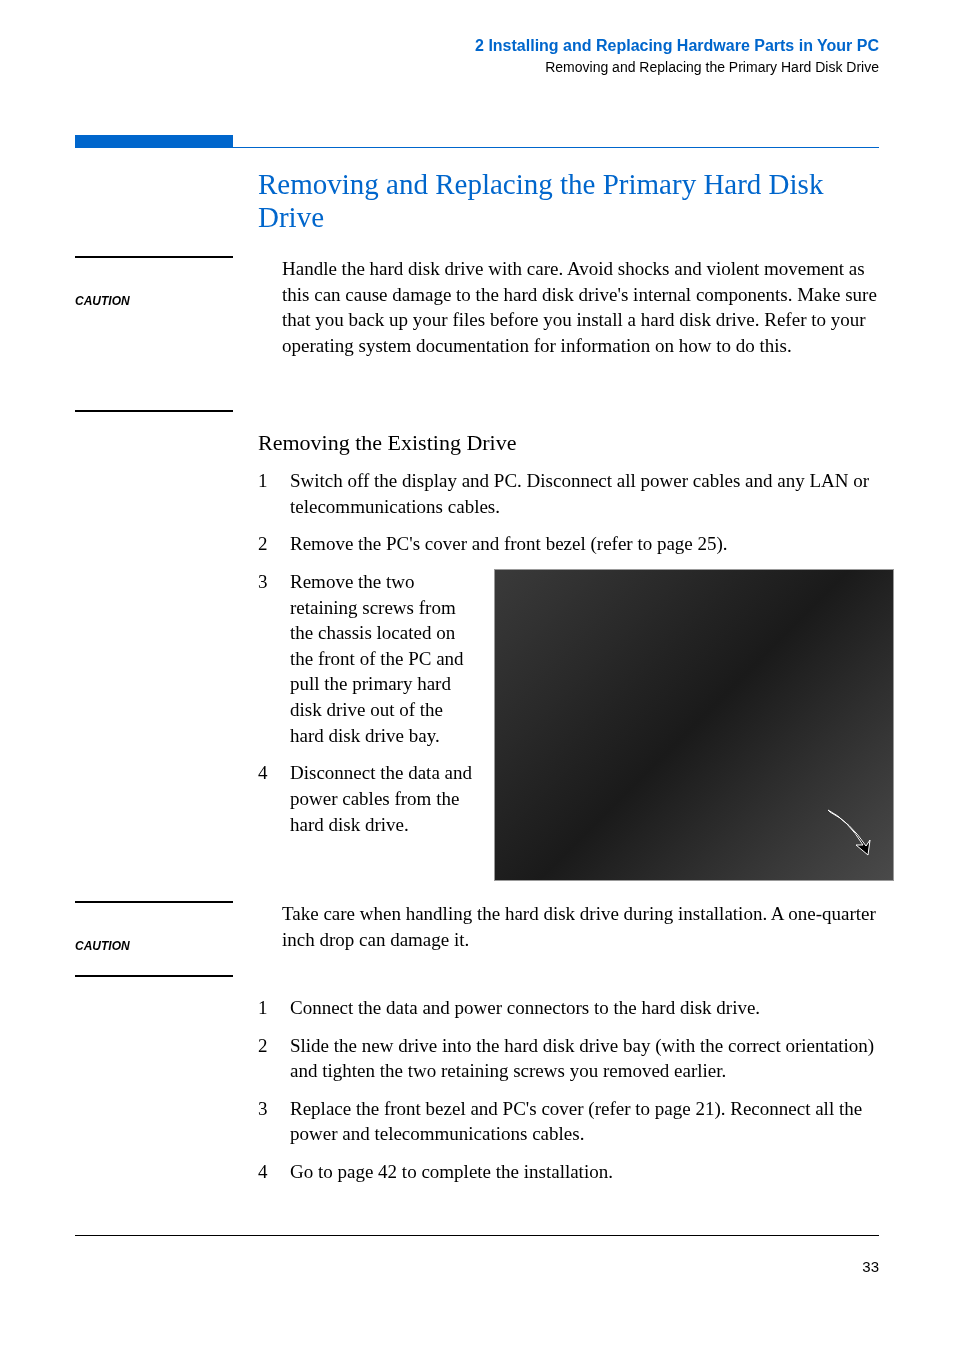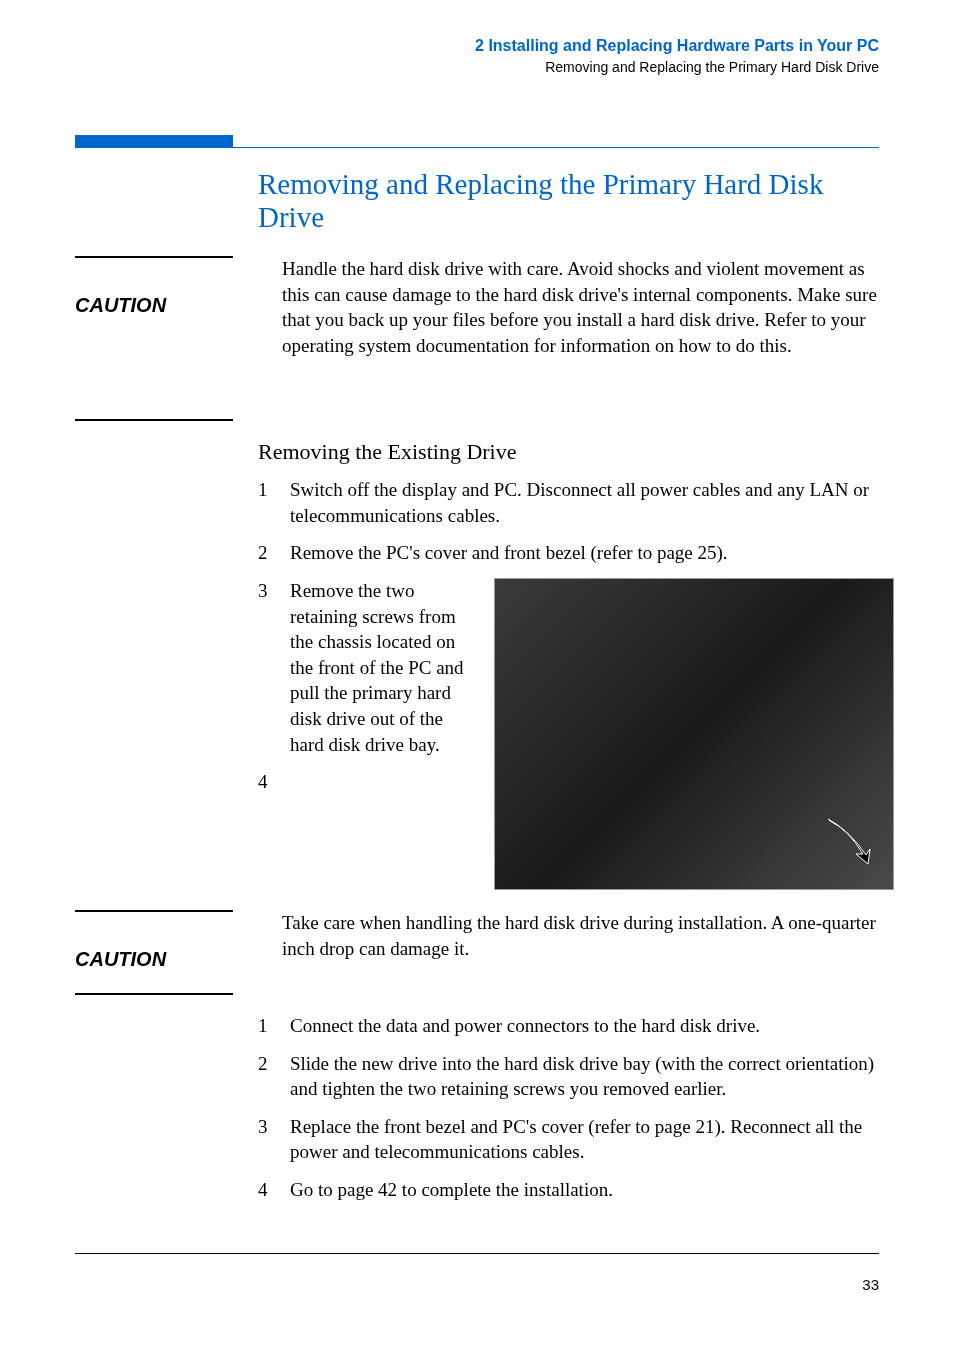--- a/index.html
+++ b/index.html
@@ -60,21 +60,21 @@
       margin-bottom: 18px;
     }
     .caution-label-col {
       width: 183px;
       flex-shrink: 0;
     }
     .caution-label {
       font-family: Arial, Helvetica, sans-serif;
       font-style: italic;
       font-weight: bold;
-      font-size: 20px;
+      font-size: 12px;
       margin-top: 36px;
     }
     .caution-line-top {
       width: 158px;
       border-top: 2px solid #000000;
       margin-bottom: 7px;
     }
     .caution-line-bottom {
       width: 158px;
       border-top: 2px solid #000000;
@@ -186,20 +186,21 @@
   </div>
 
   <div class="step-row-with-image">
     <div class="step-text-col">
       <div class="list-item">
         <div class="list-number">3</div>
         <div class="list-text">Remove the two retaining screws from the chassis located on the front of the PC and pull the primary hard disk drive out of the hard disk drive bay.</div>
       </div>
       <div class="list-item">
         <div class="list-number">4</div>
+        <div class="list-text">Disconnect the data and power cables from the hard disk drive.</div>
       </div>
     </div>
     <div class="step-image-col">
       <div class="image-placeholder">
         <svg class="image-arrow" viewBox="0 0 60 60">
           <path d="M 10 10 Q 30 20 45 45 L 38 45 L 50 55 L 52 40 L 48 46 Q 32 22 12 12 Z" fill="#000000" stroke="#ffffff" stroke-width="1"></path>
         </svg>
       </div>
     </div>
   </div>

